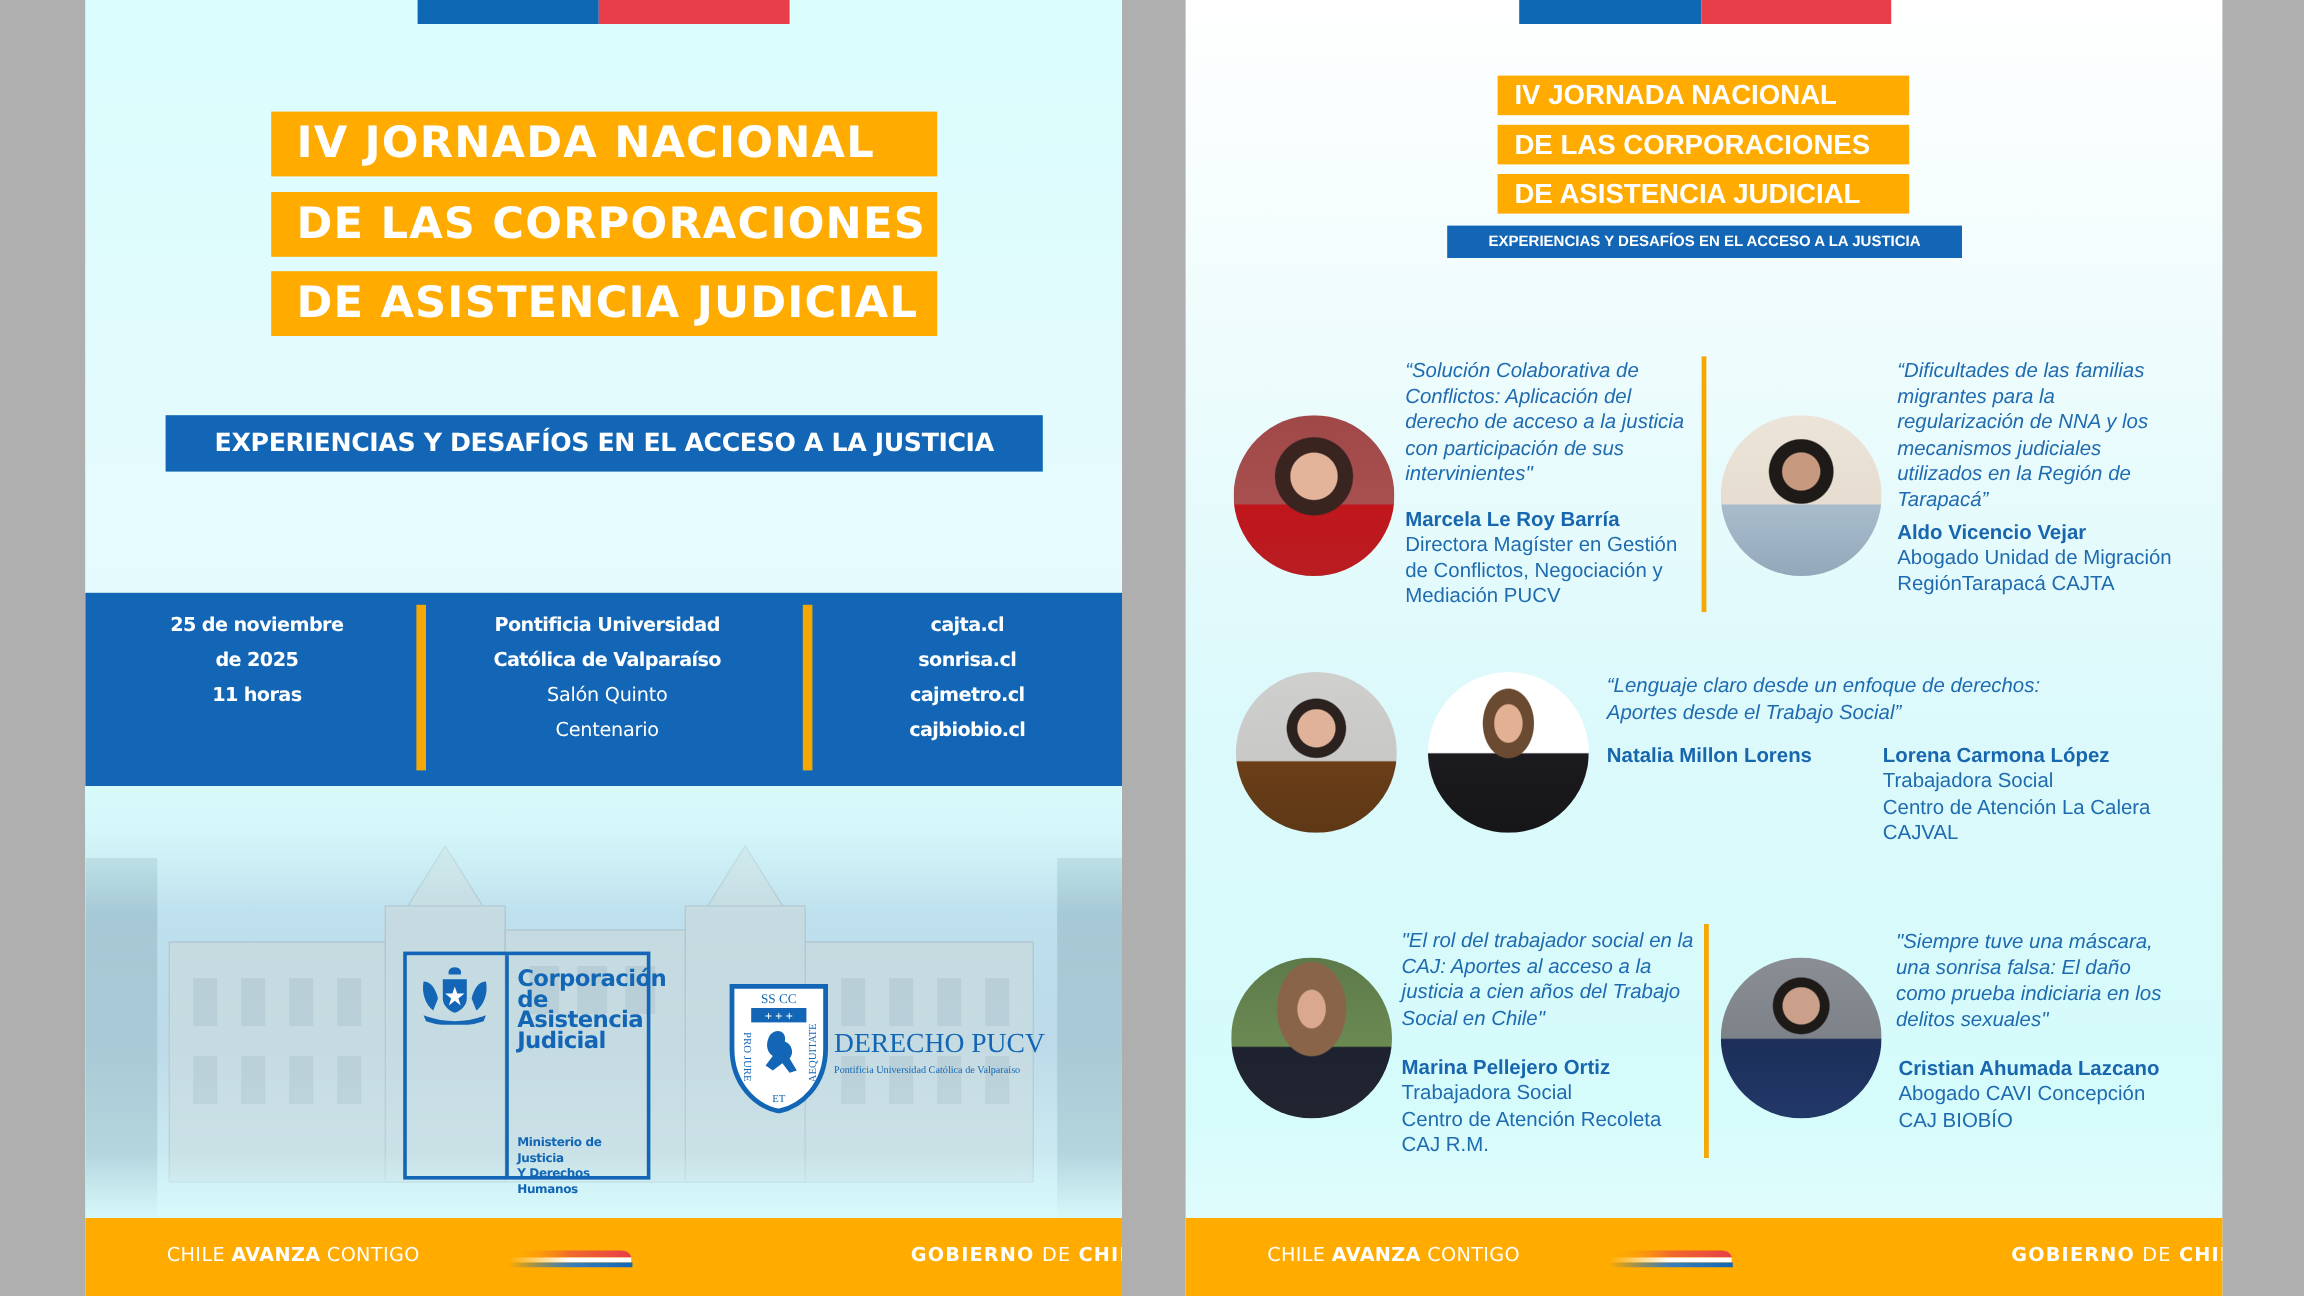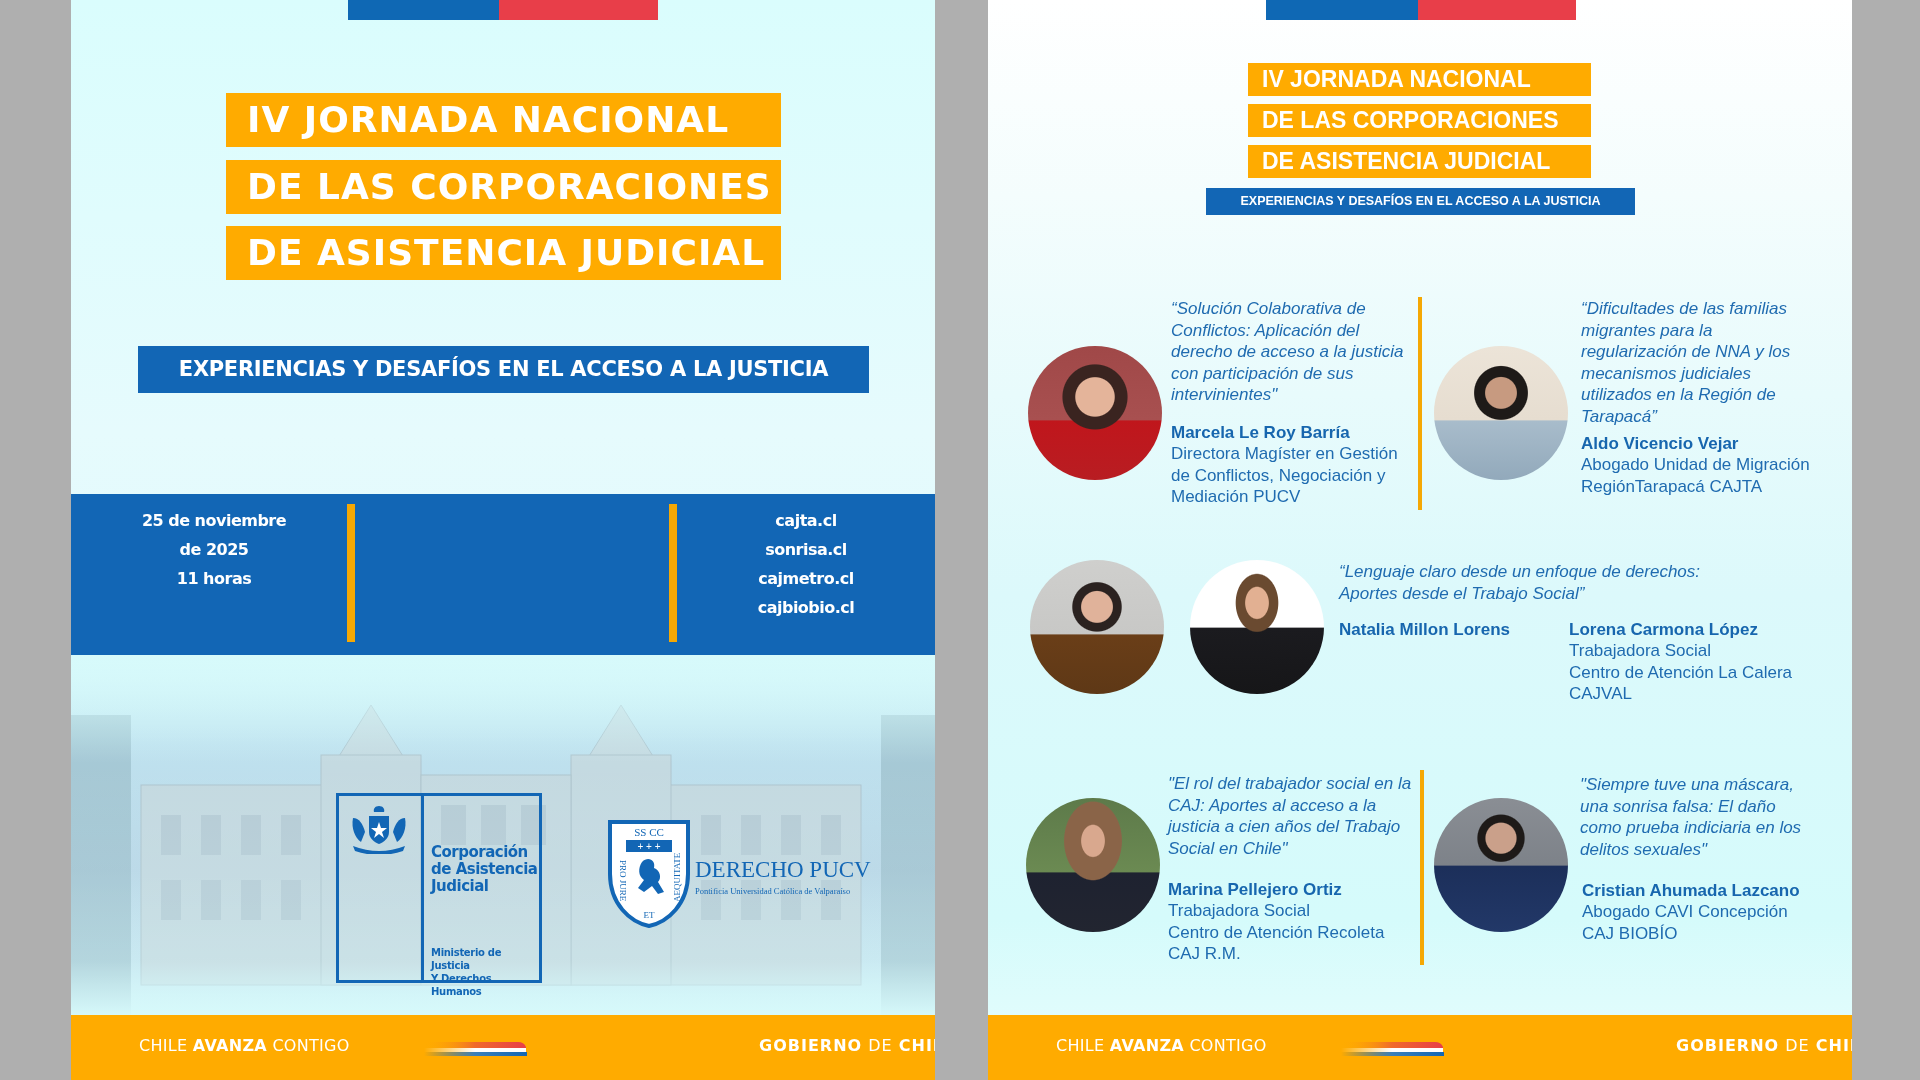--- a/index.html
+++ b/index.html
@@ -18,21 +18,21 @@
   .info-bar { position: absolute; left: 0; top: 494px; width: 864px; height: 161px; background: #1266b5; color: #fff; }
   .info-col { position: absolute; top: 12px; text-align: center; font-family: "DejaVu Sans", sans-serif; font-size: 16px; line-height: 29px; }
   .info-col .b { font-weight: bold; display: block; letter-spacing: -0.5px; }
   .info-col .n { display: block; letter-spacing: -0.2px; }
   .info-div { position: absolute; top: 10px; width: 8px; height: 138px; background: #f5a804; }
 
   .building { position: absolute; left: 0; top: 655px; width: 864px; height: 360px; background: linear-gradient(180deg, #d7fafb 0%, #bfe2ef 25%, #b9d6e6 60%, #cfeff5 100%); overflow: hidden; }
   .building svg { position: absolute; left: 0; top: 0; }
   .caj-logo { position: absolute; left: 265px; top: 138px; width: 206px; height: 190px; border: 3px solid #1266b5; }
   .caj-logo .split { position: absolute; left: 82px; top: 0; width: 3px; height: 100%; background: #1266b5; }
-  .caj-text { position: absolute; left: 92px; top: 12px; color: #1266b5; font-family: "DejaVu Sans", sans-serif; font-weight: bold; font-size: 15px; line-height: 17px; letter-spacing: -0.5px; margin-top: 36px; }
+  .caj-text { position: absolute; left: 92px; top: 12px; color: #1266b5; font-family: "DejaVu Sans", sans-serif; font-weight: bold; font-size: 19px; line-height: 17px; letter-spacing: -0.5px; }
   .caj-min { position: absolute; left: 92px; top: 150px; color: #1266b5; font-family: "DejaVu Sans", sans-serif; font-weight: bold; font-size: 10px; line-height: 13px; letter-spacing: -0.3px; }
   .pucv-name { position: absolute; left: 624px; top: 202px; color: #1266b5; font-family: "Liberation Serif", serif; font-size: 23px; white-space: nowrap; }
   .pucv-sub { position: absolute; left: 624px; top: 231px; color: #1266b5; font-family: "Liberation Serif", serif; font-size: 8.5px; white-space: nowrap; }
 
   .footer { position: absolute; left: 0; bottom: 0; width: 952px; height: 65px; background: #ffab00; }
   .footer .left-slogan { position: absolute; left: 68px; top: 21px; color: #fff; font-family: "DejaVu Sans", sans-serif; font-size: 16px; letter-spacing: 0.3px; white-space: nowrap; }
   .footer .right-slogan { position: absolute; right: 67px; top: 21px; color: #fff; font-family: "DejaVu Sans", sans-serif; font-size: 16px; letter-spacing: 1px; white-space: nowrap; }
   .footer .b { font-weight: bold; }
   .footer .stripe { position: absolute; left: 353px; top: 24px; width: 105px; height: 20px; }
 
@@ -61,20 +61,26 @@
 
   <div class="l-sub">EXPERIENCIAS Y DESAFÍOS EN EL ACCESO A LA JUSTICIA</div>
 
   <div class="info-bar">
     <div class="info-col" style="left:0; width:286px;">
       <span class="b">25 de noviembre</span>
       <span class="b">de 2025</span>
       <span class="b">11 horas</span>
     </div>
     <div class="info-div" style="left:276px;"></div>
+    <div class="info-col" style="left:290px; width:290px;">
+      <span class="b">Pontificia Universidad</span>
+      <span class="b">Católica de Valparaíso</span>
+      <span class="n">Salón Quinto</span>
+      <span class="n">Centenario</span>
+    </div>
     <div class="info-div" style="left:598px;"></div>
     <div class="info-col" style="left:606px; width:258px;">
       <span class="b">cajta.cl</span>
       <span class="b">sonrisa.cl</span>
       <span class="b">cajmetro.cl</span>
       <span class="b">cajbiobio.cl</span>
     </div>
   </div>
 
   <div class="building">

